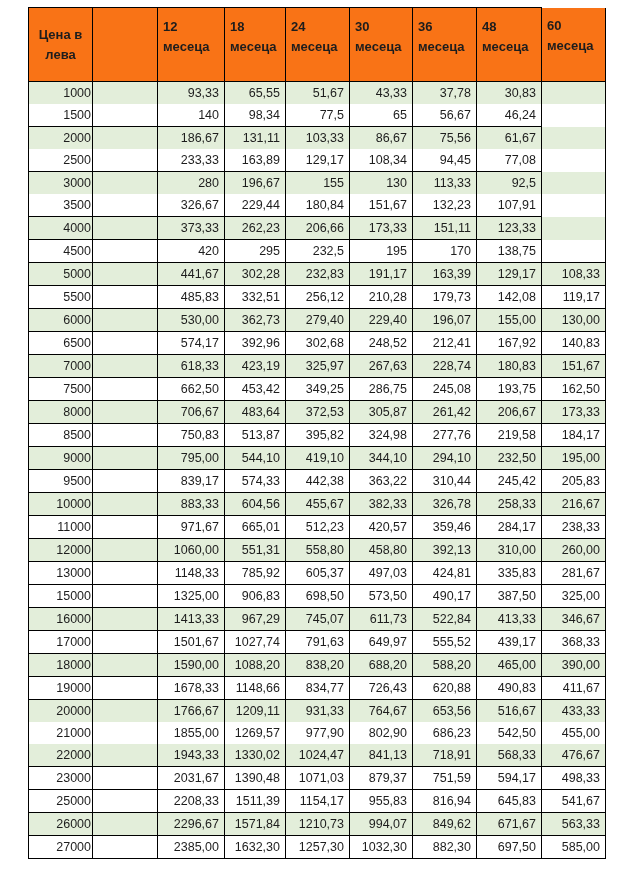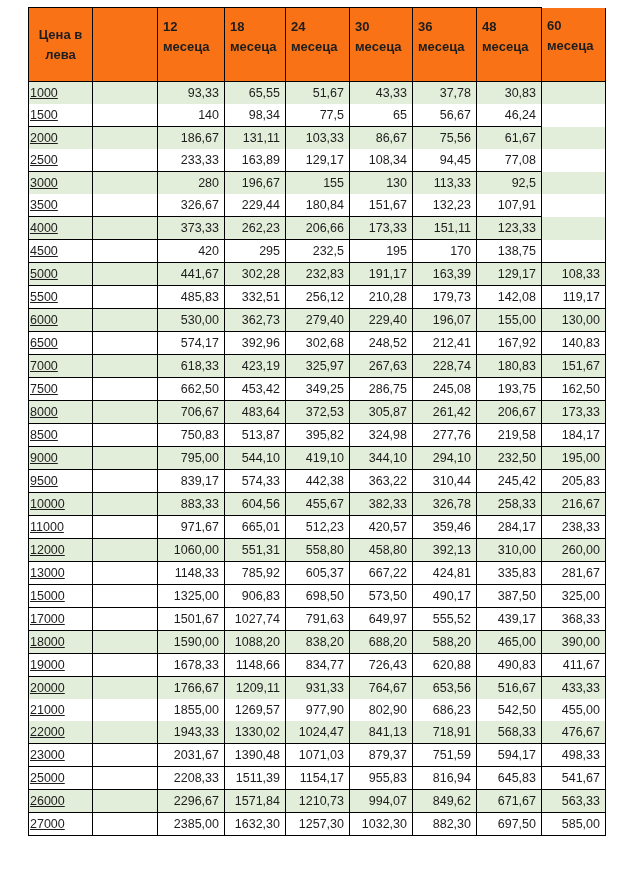--- a/index.html
+++ b/index.html
@@ -24,21 +24,21 @@
   .tbl th.no-top{border-top:none;}
   .tbl th.price-h{text-align:center;}
   .tbl th.mh{text-align:left;padding:2px 0 18px 5px;}
   .tbl td{
     border-bottom:1px solid #000;
     height:20px;font-size:12.5px;font-weight:400;
   }
   tr.band>td{background:#e3eeda;}
   tr.nobb>td{border-bottom:none;}
   td.nobb-cell{border-bottom:none;}
-  td.price{text-align:left;text-decoration:underline;}
+  td.price{text-align:right;}
   td.gap{}
   td.val{text-align:right;padding-right:5px;}
 </style>
 </head>
 <body>
 
 <table class="tbl">
   <colgroup>
     <col style="width:64px">
       <col style="width:65px">
@@ -318,36 +318,47 @@
         <td class="val">392,13</td>
         <td class="val">310,00</td>
         <td class="val">260,00</td>
       </tr>
       <tr>
         <td class="price">13000</td>
         <td class="gap"></td>
         <td class="val">1148,33</td>
         <td class="val">785,92</td>
         <td class="val">605,37</td>
-        <td class="val">667,22</td>
+        <td class="val">497,03</td>
         <td class="val">424,81</td>
         <td class="val">335,83</td>
         <td class="val">281,67</td>
       </tr>
       <tr>
         <td class="price">15000</td>
         <td class="gap"></td>
         <td class="val">1325,00</td>
         <td class="val">906,83</td>
         <td class="val">698,50</td>
         <td class="val">573,50</td>
         <td class="val">490,17</td>
         <td class="val">387,50</td>
         <td class="val">325,00</td>
       </tr>
+      <tr class="band">
+        <td class="price">16000</td>
+        <td class="gap"></td>
+        <td class="val">1413,33</td>
+        <td class="val">967,29</td>
+        <td class="val">745,07</td>
+        <td class="val">611,73</td>
+        <td class="val">522,84</td>
+        <td class="val">413,33</td>
+        <td class="val">346,67</td>
+      </tr>
       <tr>
         <td class="price">17000</td>
         <td class="gap"></td>
         <td class="val">1501,67</td>
         <td class="val">1027,74</td>
         <td class="val">791,63</td>
         <td class="val">649,97</td>
         <td class="val">555,52</td>
         <td class="val">439,17</td>
         <td class="val">368,33</td>

